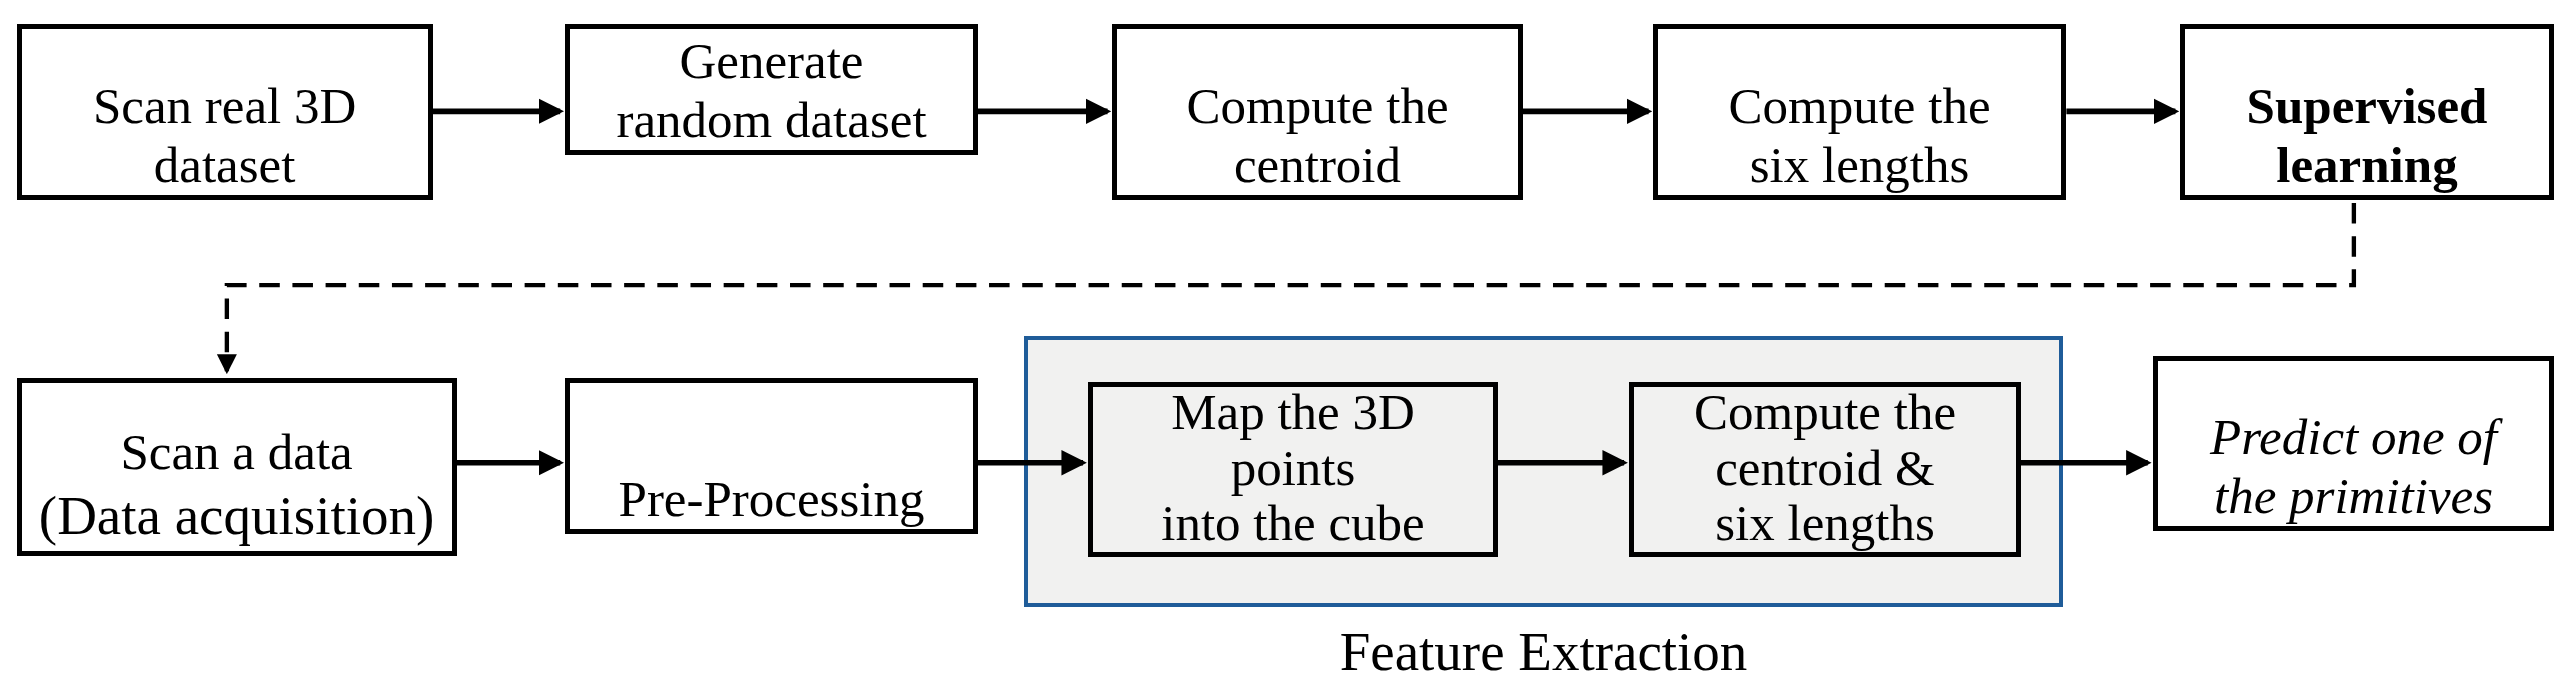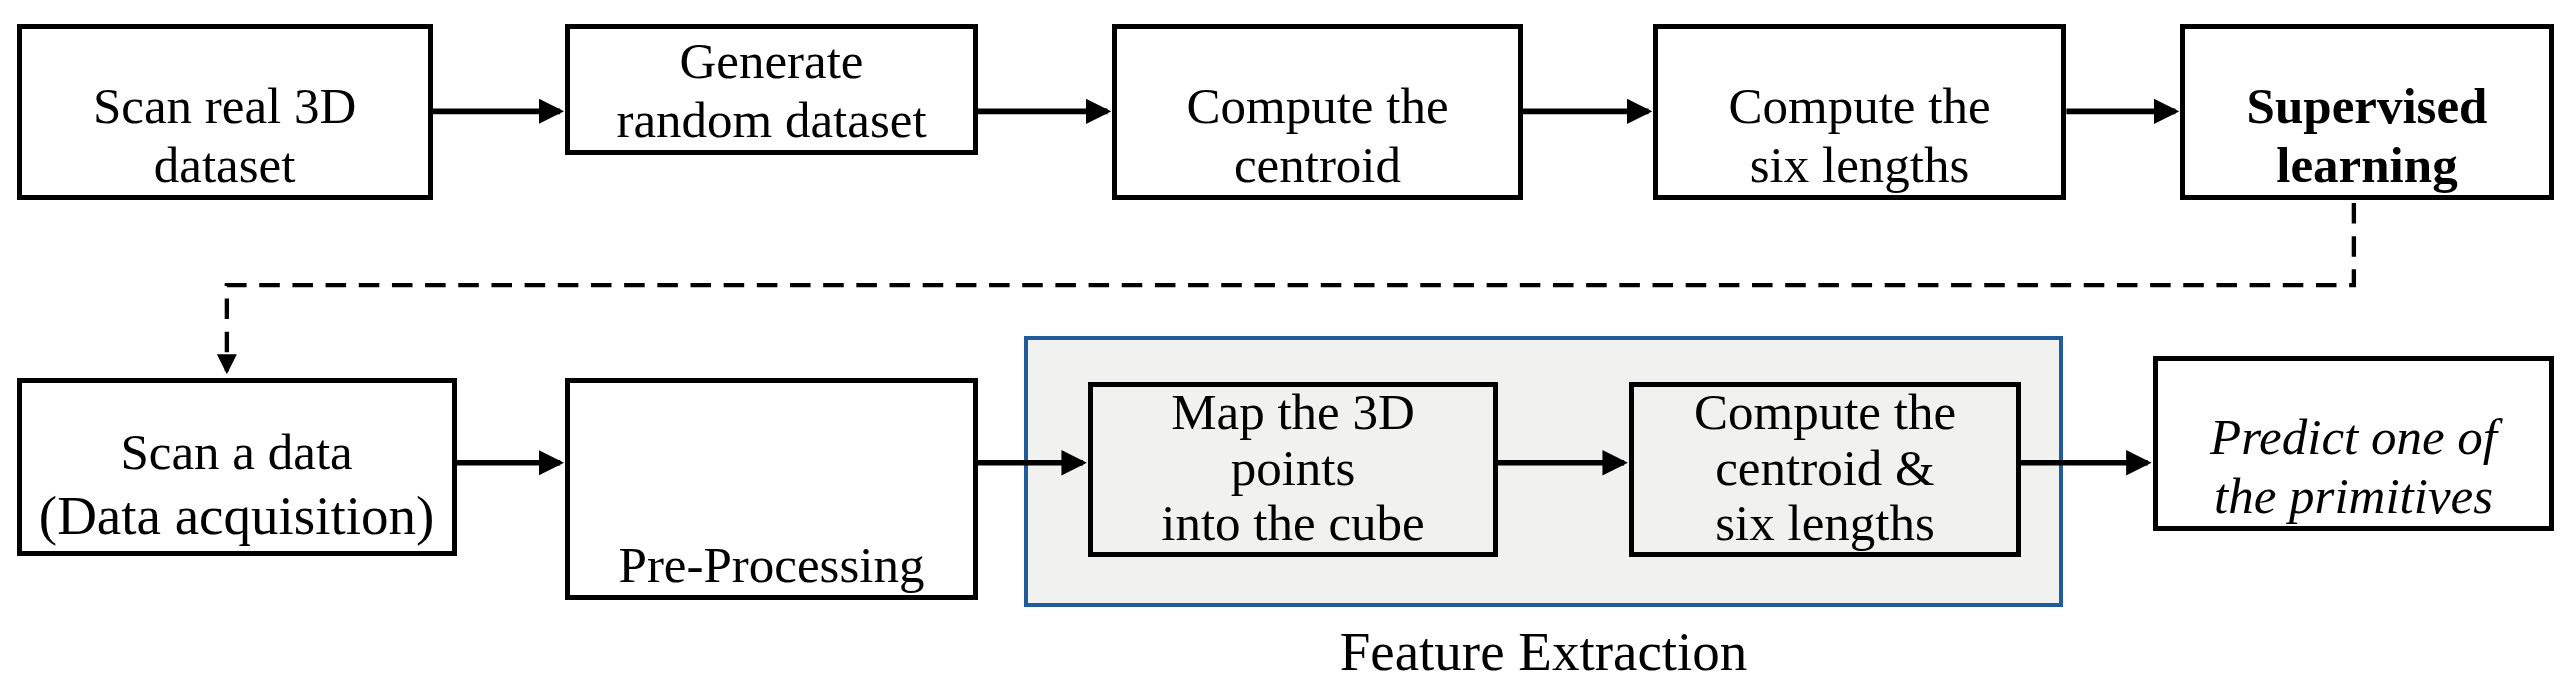--- a/index.html
+++ b/index.html
@@ -96,21 +96,21 @@
   </div>
   <div class="node" style="left:2180px; top:24px; width:374px; height:176px;font-weight:bold;">
     <span class="label">Supervised
 learning</span>
   </div>
 
   <div class="node" style="left:16.6px;  top:378px; width:440px; height:178px;">
     <span class="label">Scan a data</span>
     <span class="sublabel">(Data acquisition)</span>
   </div>
-  <div class="node" style="left:565px; top:378px; width:413px; height:222px;font-family:Liberation Serif, serif;">
+  <div class="node" style="left:565px; top:378px; width:413px; height:156px;font-family:Liberation Serif, serif;">
     <span class="label">Pre-Processing</span>
   </div>
   <div class="node in-group tight" style="left:1088px; top:374px; width:410px; height:175px;">
     <span class="label">Map the 3D
 points
 into the cube</span>
   </div>
   <div class="node in-group tight" style="left:1629px; top:374px; width:392px; height:175px;">
     <span class="label">Compute the
 centroid &amp;

